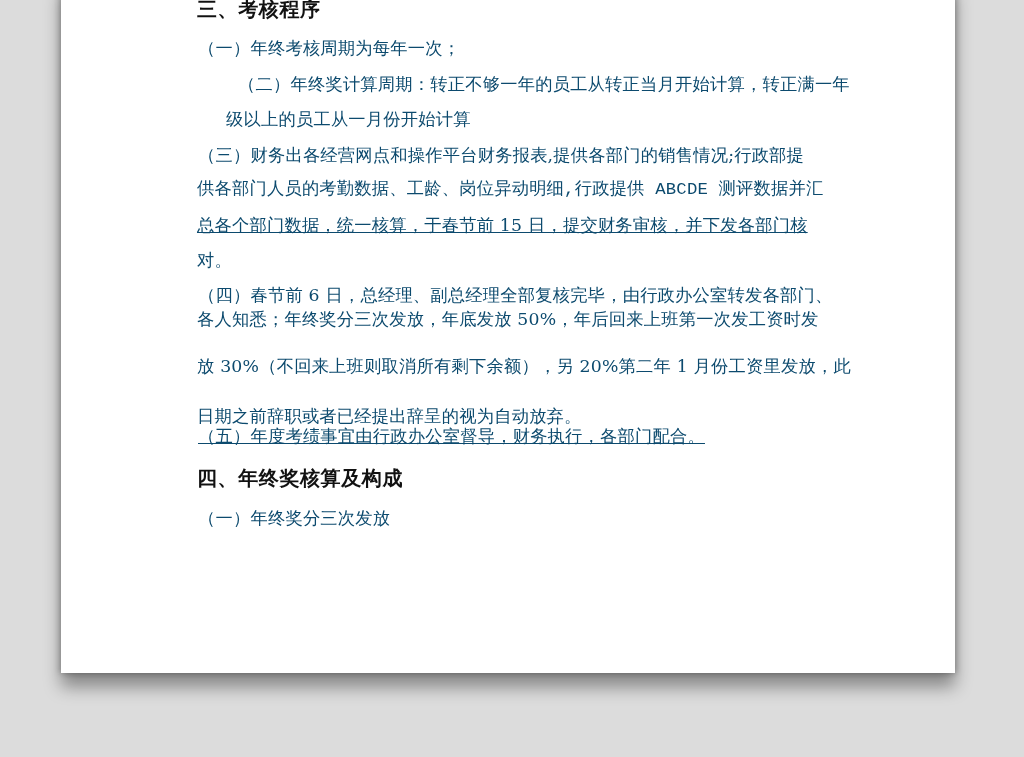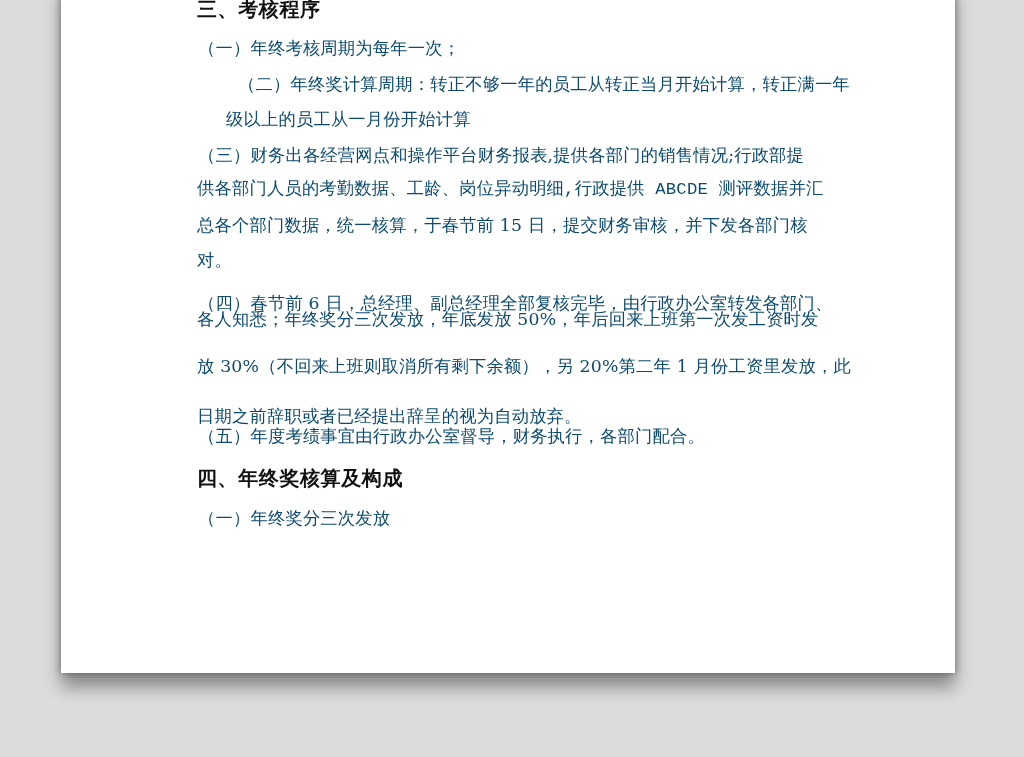--- a/index.html
+++ b/index.html
@@ -56,26 +56,26 @@
 <div class="page">
   <div class="content">
 
     <div class="heading" style="top:16px;">三、考核程序</div>
 
     <div class="line" style="top:57px; left:1px;">（一）年终考核周期为每年一次；</div>
     <div class="line" style="top:93px; left:1px;margin-left:40px;">（二）年终奖计算周期：转正不够一年的员工从转正当月开始计算，转正满一年</div>
     <div class="line" style="top:128px;margin-left:29px;">级以上的员工从一月份开始计算</div>
     <div class="line" style="top:164px; left:1px;">（三）财务出各经营网点和操作平台财务报表,提供各部门的销售情况;行政部提</div>
     <div class="line" style="top:199px;font-family:Liberation Mono, monospace;">供各部门人员的考勤数据、工龄、岗位异动明细,行政提供 ABCDE 测评数据并汇</div>
-    <div class="line" style="top:234px;">总各个部门数据，统一核算，于春节前 15 日，提交财务审核，并下发各部门核</div>
+    <div class="line" style="top:234px;text-decoration:underline;">总各个部门数据，统一核算，于春节前 15 日，提交财务审核，并下发各部门核</div>
     <div class="line" style="top:269px;">对。</div>
-    <div class="line" style="top:312px; left:1px;">（四）春节前 6 日，总经理、副总经理全部复核完毕，由行政办公室转发各部门、</div>
+    <div class="line" style="top:304px; left:1px;">（四）春节前 6 日，总经理、副总经理全部复核完毕，由行政办公室转发各部门、</div>
     <div class="line" style="top:328px;">各人知悉；年终奖分三次发放，年底发放 50%，年后回来上班第一次发工资时发</div>
     <div class="line" style="top:375px;">放 30%（不回来上班则取消所有剩下余额），另 20%第二年 1 月份工资里发放，此</div>
     <div class="line" style="top:425px;">日期之前辞职或者已经提出辞呈的视为自动放弃。</div>
-    <div class="line" style="top:445px; left:1px;">（五）年度考绩事宜由行政办公室督导，财务执行，各部门配合。</div>
+    <div class="line" style="top:445px; left:1px;text-decoration:underline;">（五）年度考绩事宜由行政办公室督导，财务执行，各部门配合。</div>
 
     <div class="heading" style="top:485px;text-align:center;">四、年终奖核算及构成</div>
 
     <div class="line" style="top:527px; left:1px;">（一）年终奖分三次发放</div>
 
   </div>
 </div>
 
 </body></html>

